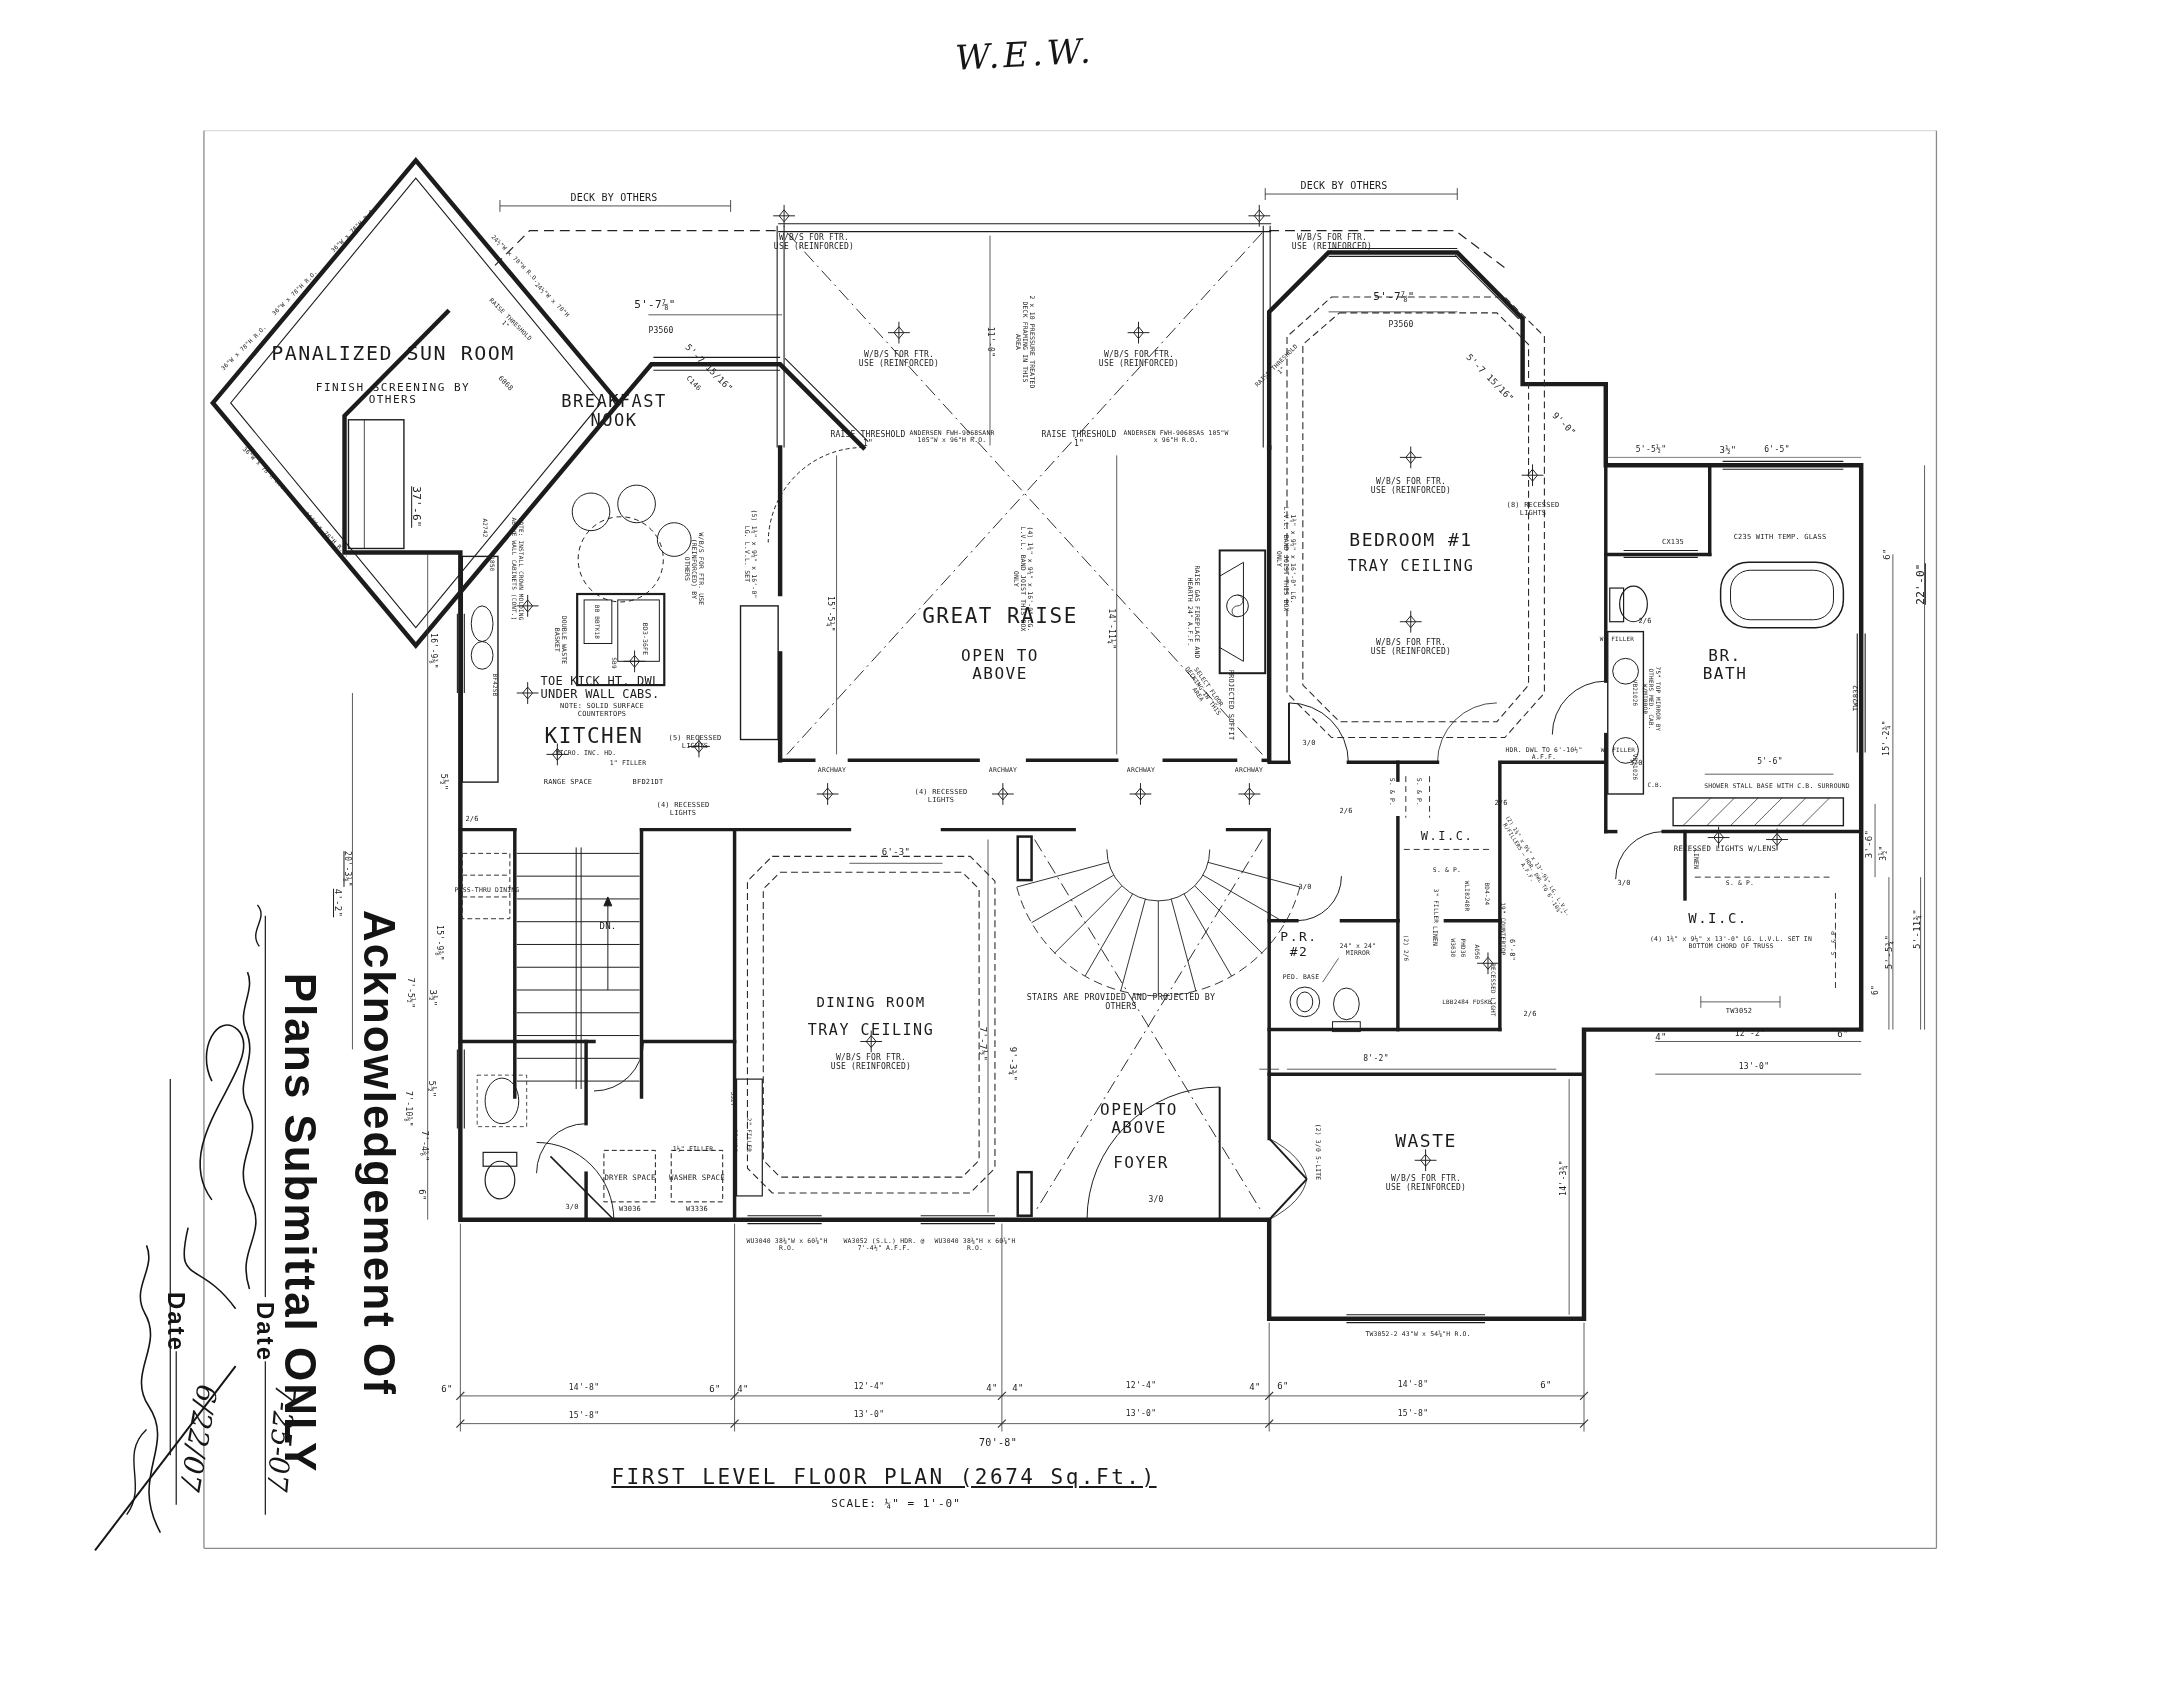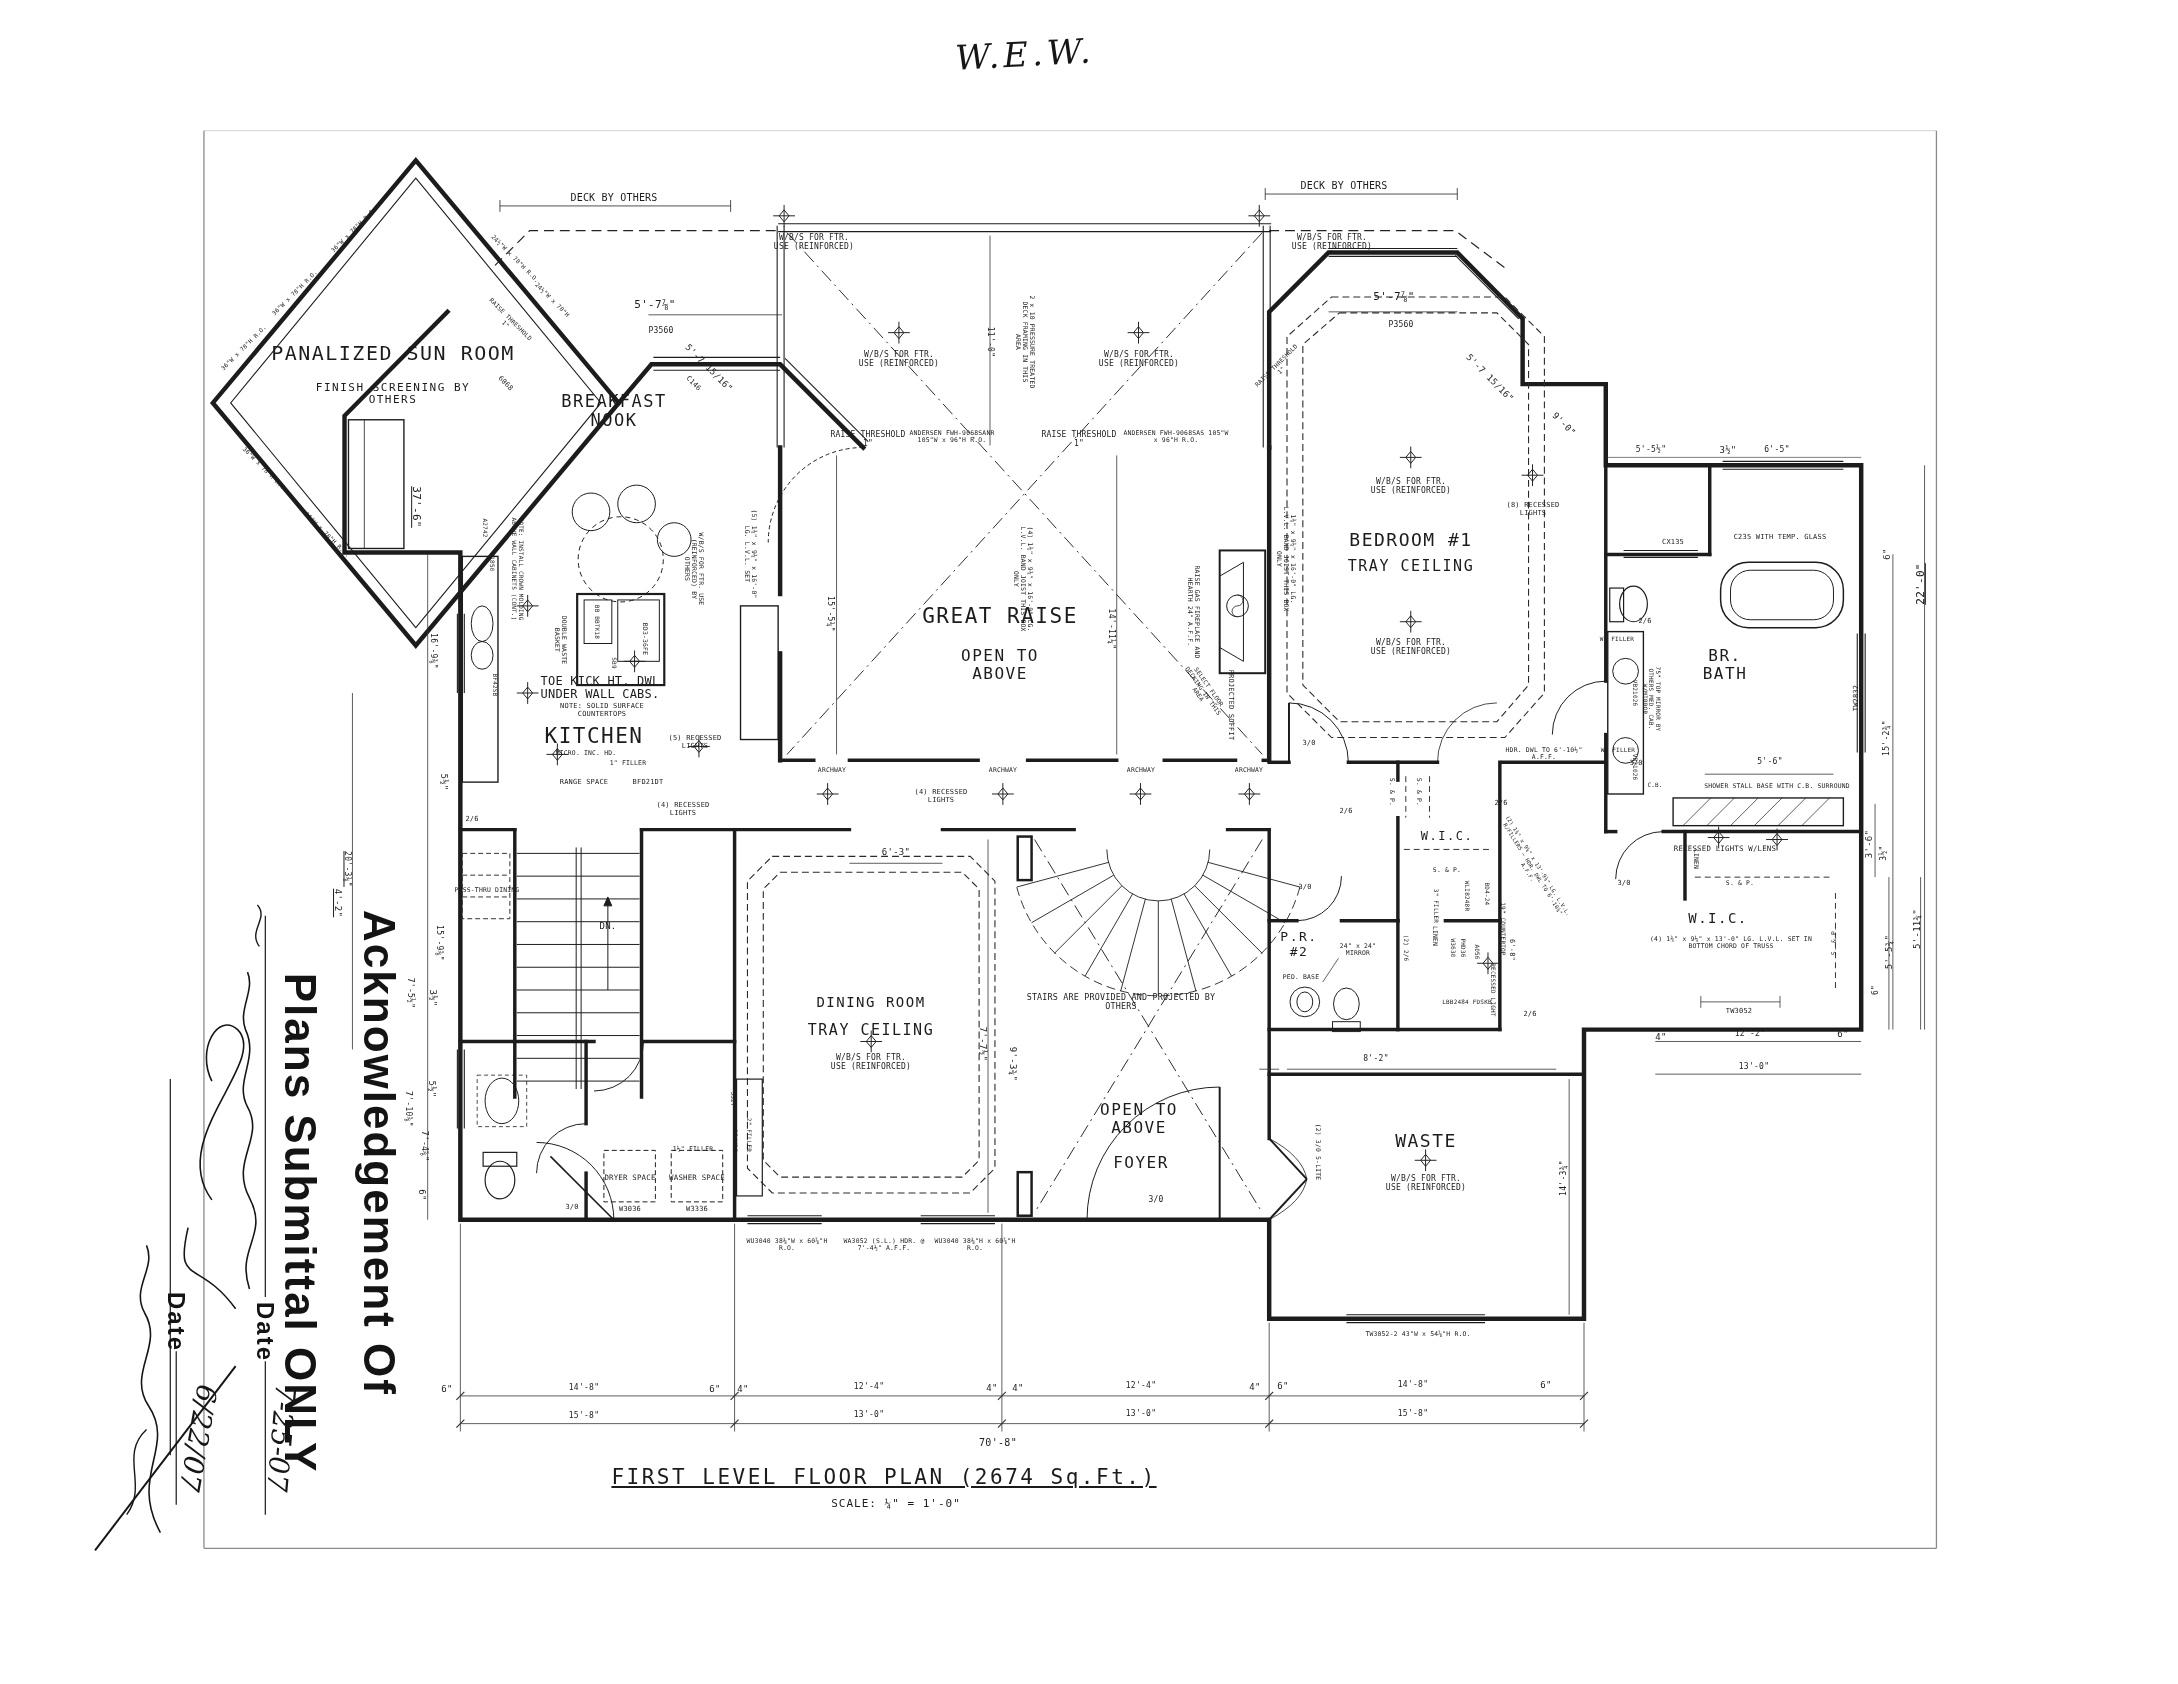--- a/index.html
+++ b/index.html
@@ -484,21 +484,21 @@
       <span class="lbl note" style="left: 552px; top: 300px; font-size: 6px; transform: translate(-50%, -50%) rotate(45deg);">24½"W x 78"H</span>
       <span class="lbl note" style="left: 508px; top: 322px; width: 61px; font-size: 6px; transform: translate(-50%, -50%) rotate(45deg);">RAISE THRESHOLD 1"</span>
       <span class="lbl note" style="left: 505px; top: 384px; font-size: 7px; transform: translate(-50%, -50%) rotate(45deg);">6068</span>
       <span class="lbl note" style="left: 693px; top: 384px; font-size: 7px; transform: translate(-50%, -50%) rotate(45deg);">C146</span>
       <span class="lbl note" style="left: 1279px; top: 368px; width: 61px; font-size: 6px; transform: translate(-50%, -50%) rotate(-45deg);">RAISE THRESHOLD 1"</span>
       <span class="lbl note" style="left: 517px; top: 569px; width: 109px; font-size: 6px; transform: translate(-50%, -50%) rotate(90deg);">NOTE: INSTALL CROWN MOLDING ABOVE WALL CABINETS (CONT.)</span>
       <span class="lbl note" style="left: 560px; top: 640px; width: 59px; font-size: 6.4px; transform: translate(-50%, -50%) rotate(90deg);">DOUBLE WASTE BASKET</span>
       <span class="lbl note" style="left: 600px; top: 688px; width: 134px; font-size: 12px; transform: translate(-50%, -50%);">TOE KICK HT. DWL UNDER WALL CABS.</span>
       <span class="lbl note" style="left: 602px; top: 711px; width: 124px; font-size: 7px; transform: translate(-50%, -50%);">NOTE: SOLID SURFACE COUNTERTOPS</span>
       <span class="lbl note" style="left: 586px; top: 754px; width: 61px; font-size: 6.4px; transform: translate(-50%, -50%);">MICRO. INC. HD.</span>
-      <span class="lbl note" style="left: 584px; top: 783px; width: 51px; font-size: 7px; transform: translate(-50%, -50%);">RANGE SPACE</span>
+      <span class="lbl note" style="left: 568px; top: 783px; width: 51px; font-size: 7px; transform: translate(-50%, -50%);">RANGE SPACE</span>
       <span class="lbl note" style="left: 628px; top: 764px; font-size: 6.4px; transform: translate(-50%, -50%);">1" FILLER</span>
       <span class="lbl note" style="left: 648px; top: 783px; font-size: 7px; transform: translate(-50%, -50%);">BFD21DT</span>
       <span class="lbl note" style="left: 644px; top: 639px; font-size: 6.4px; transform: translate(-50%, -50%) rotate(90deg);">BD3-36FE</span>
       <span class="lbl note" style="left: 614px; top: 663px; font-size: 6px; transform: translate(-50%, -50%) rotate(90deg);">SB9</span>
       <span class="lbl note" style="left: 597px; top: 622px; font-size: 6px; transform: translate(-50%, -50%) rotate(90deg);">BB BBTK18</span>
       <span class="lbl note" style="left: 485px; top: 528px; font-size: 6px; transform: translate(-50%, -50%) rotate(90deg);">A2742</span>
       <span class="lbl note" style="left: 492px; top: 562px; font-size: 6px; transform: translate(-50%, -50%) rotate(90deg);">W1850</span>
       <span class="lbl note" style="left: 495px; top: 685px; font-size: 6px; transform: translate(-50%, -50%) rotate(90deg);">BF42SB</span>
       <span class="lbl note" style="left: 487px; top: 891px; width: 77px; font-size: 6.4px; transform: translate(-50%, -50%);">PASS-THRU DINING</span>
       <span class="lbl note" style="left: 608px; top: 926px; font-size: 9px; transform: translate(-50%, -50%);">DN.</span>

